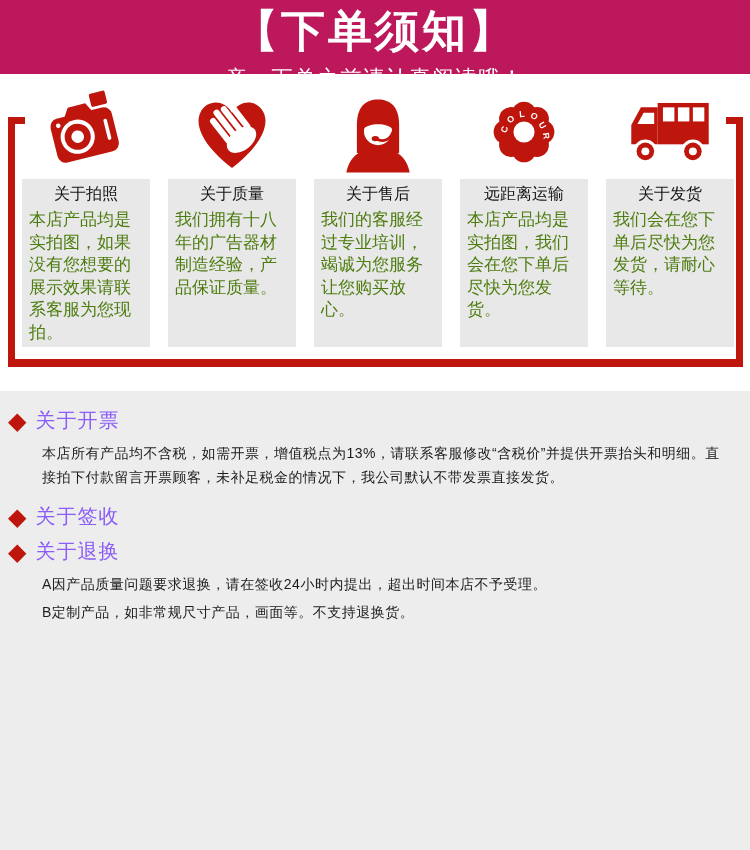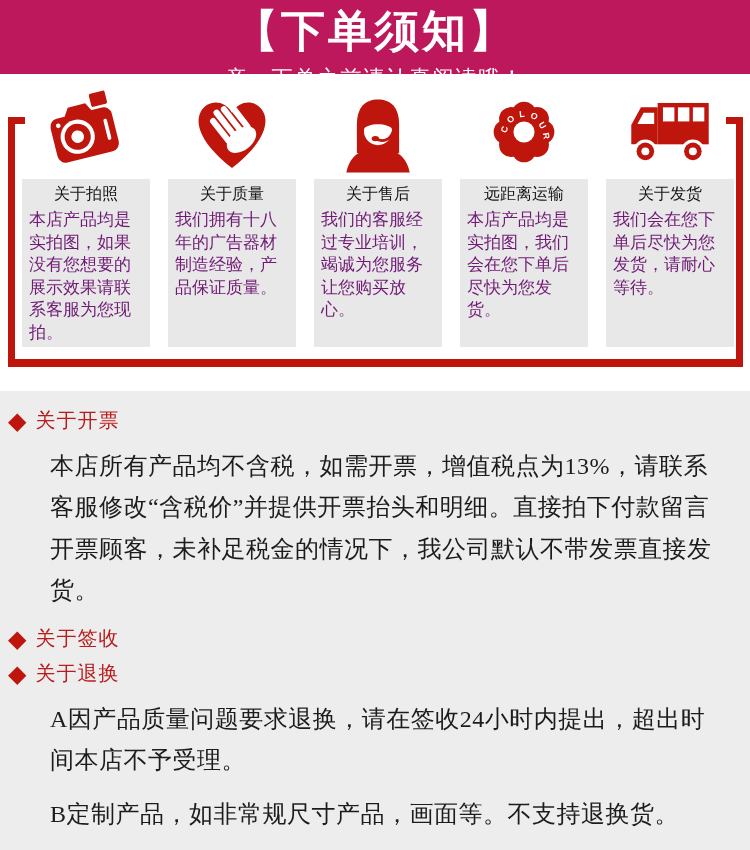--- a/index.html
+++ b/index.html
@@ -24,30 +24,30 @@
   .frame-right-v  { left:736px; top:43px; width:7px;  height:250px; }
   .frame-right-h  { left:726px; top:43px; width:17px; height:7px; }
   .frame-bottom   { left:8px;  top:285px; width:735px; height:8px; }
 
   .cols { position:absolute; left:22px; top:10px; display:flex; gap:18px; }
   .col { width:128px; }
   .icon-box { height:95px; display:flex; justify-content:center; align-items:flex-end; padding-bottom:3px; }
   .icon-box svg { display:block; }
   .panel { height:168px; background:#e8e8e8; overflow:hidden; }
   .panel-title { font-size:16px; font-weight:normal; color:#141414; text-align:center; padding-top:5px; }
-  .panel-text { font-size:17px; line-height:1.33; color:#701a75; padding:4px 5px 0 7px; }
+  .panel-text { font-size:17px; line-height:1.33; color:#4d7c0f; padding:4px 5px 0 7px; }
 
   
   .notes { flex:1 1 auto; background:#ededed; padding:16px 10px 0 8px; }
   .note { margin-bottom:8px; }
   .note-head { display:flex; align-items:center; }
   .diamond { color:#be150c; font-size:24px; line-height:1; margin-right:9px; }
-  .note-title { font-size:20px; color:#b91c1c; letter-spacing:1px; }
+  .note-title { font-size:20px; color:#8b5cf6; letter-spacing:1px; }
   .note-body { margin:7px 6px 14px 30px; }
-  .note-p { font-size:24px; line-height:1.72; color:#1c1c1c; margin:12px; letter-spacing:0.5px;font-family:Liberation Serif, serif; }
+  .note-p { font-size:14px; line-height:1.72; color:#1c1c1c; margin:4px; letter-spacing:0.5px; }
 </style>
 </head>
 <body>
 
 <div class="page">
 
   <div class="banner">
     <div class="banner-title">【下单须知】</div>
     <div class="banner-sub">亲，下单之前请认真阅读哦！</div>
   </div>

